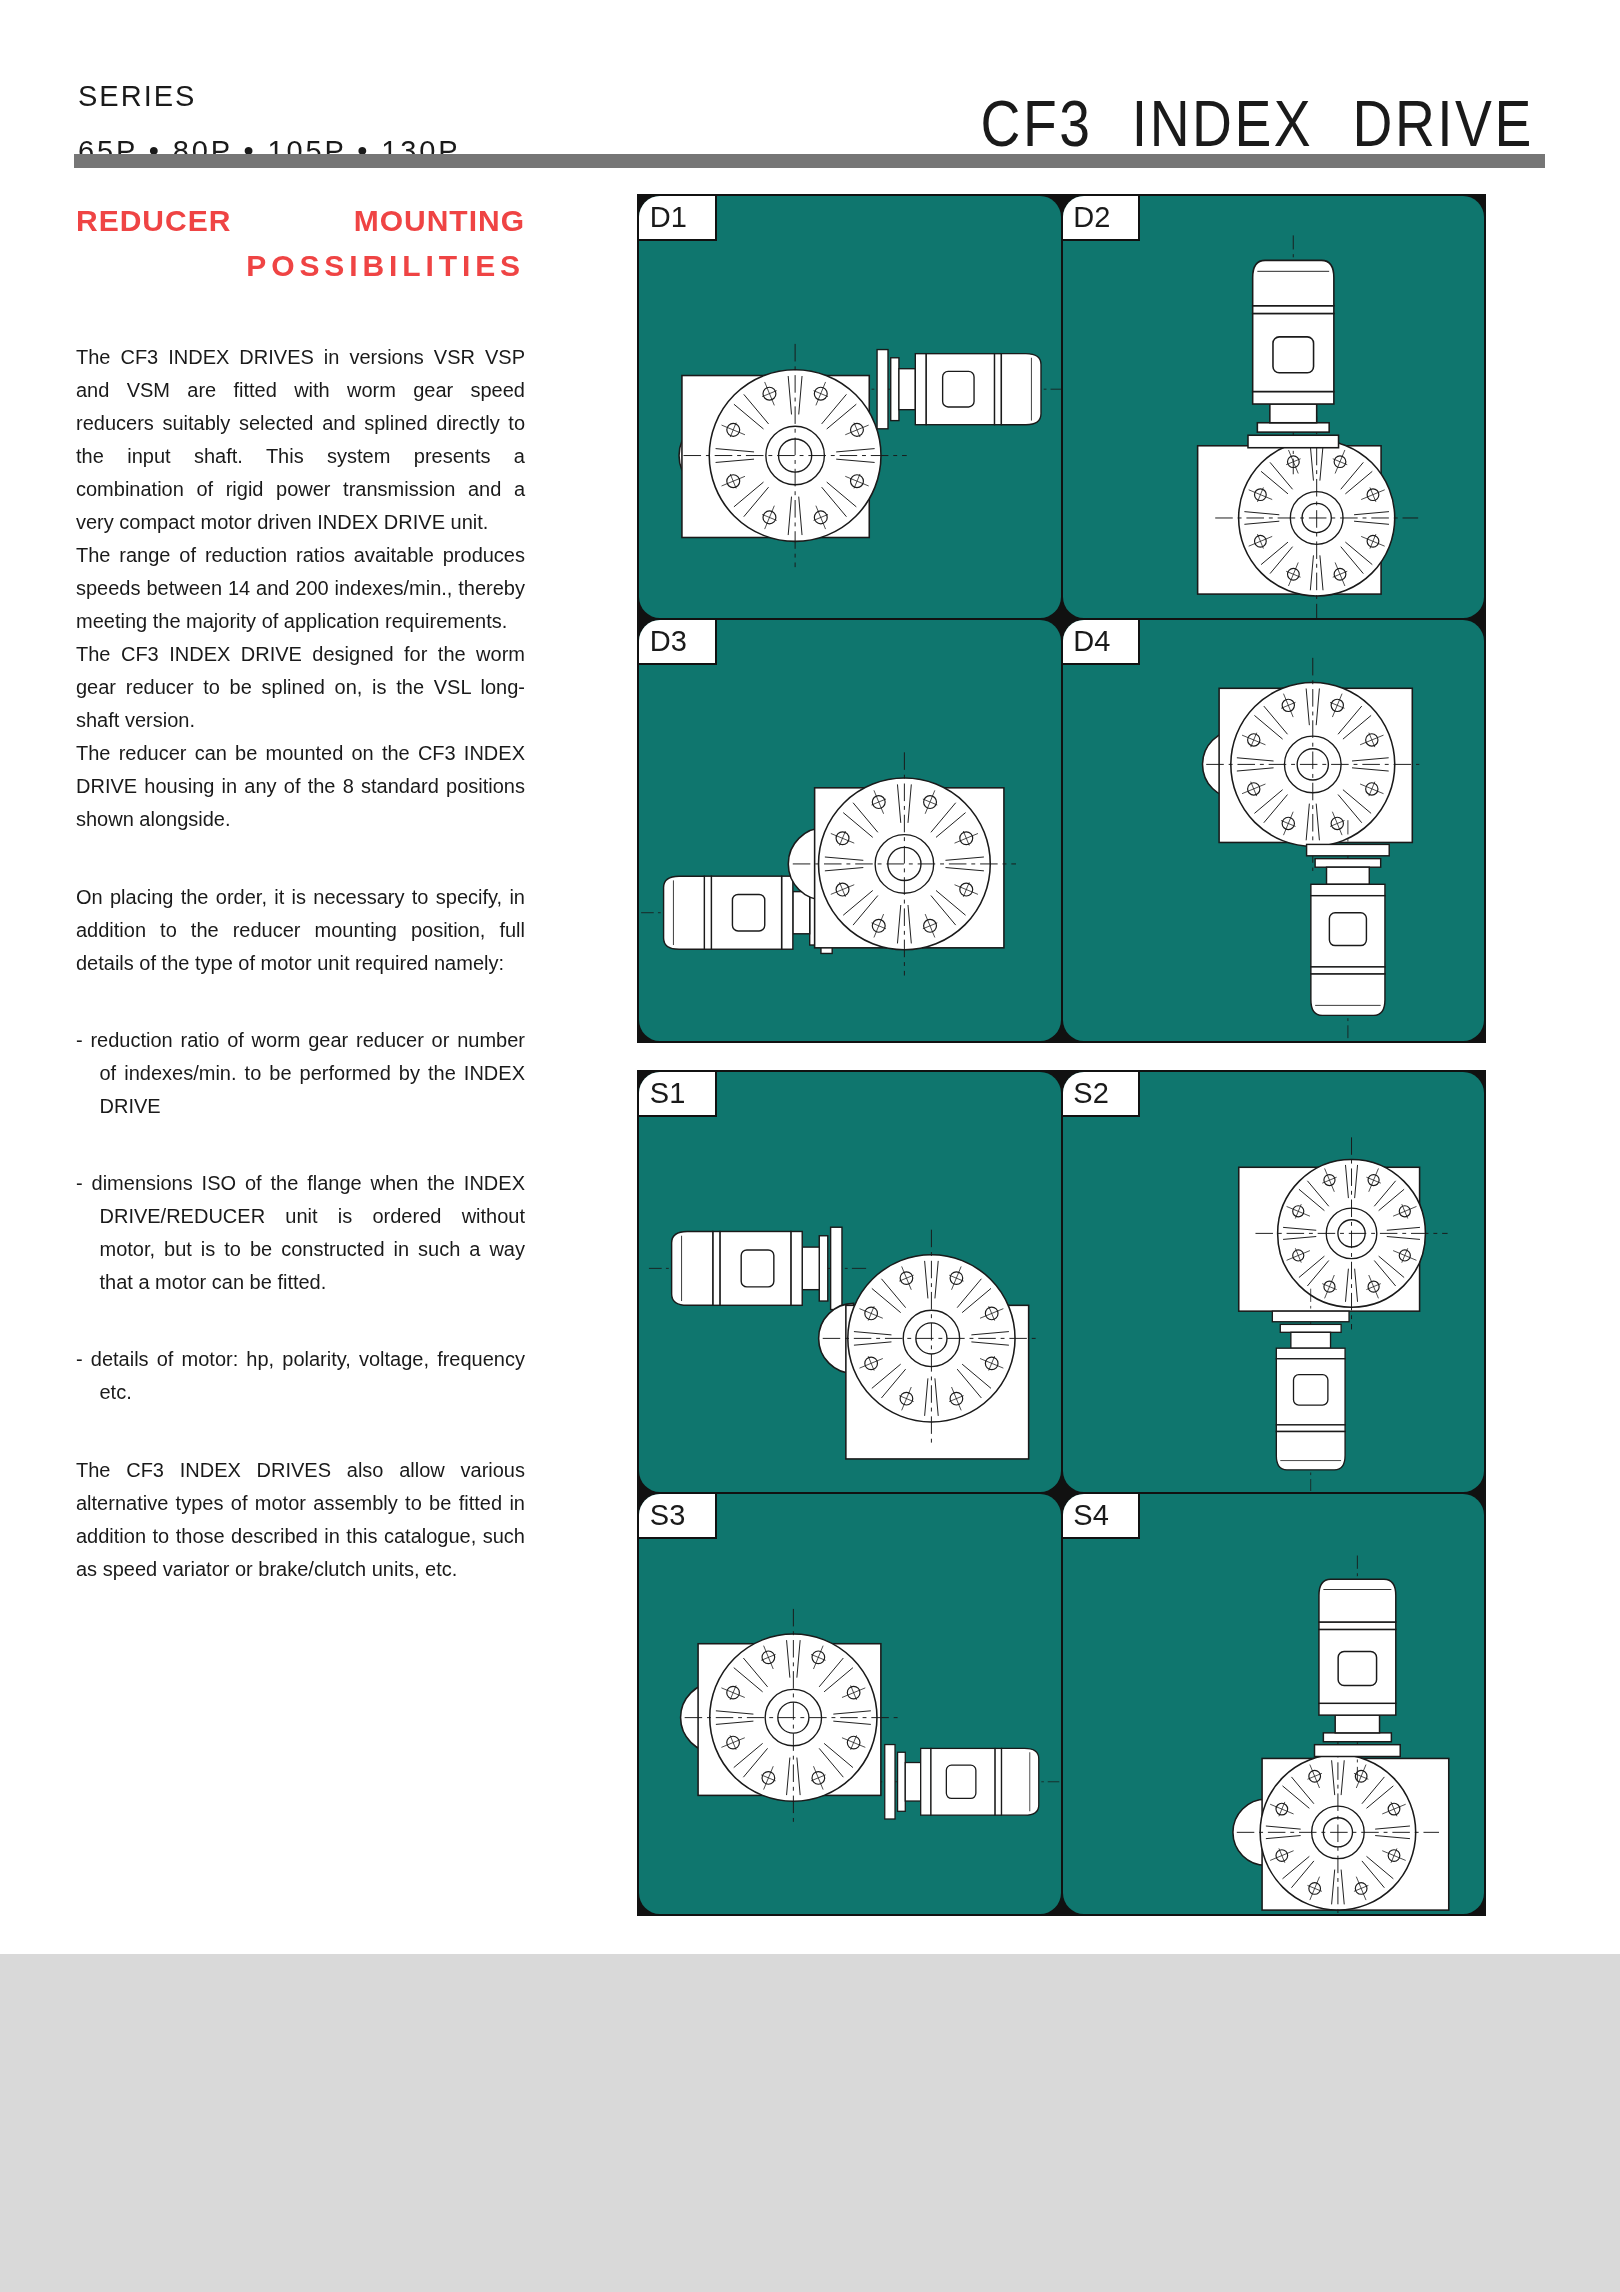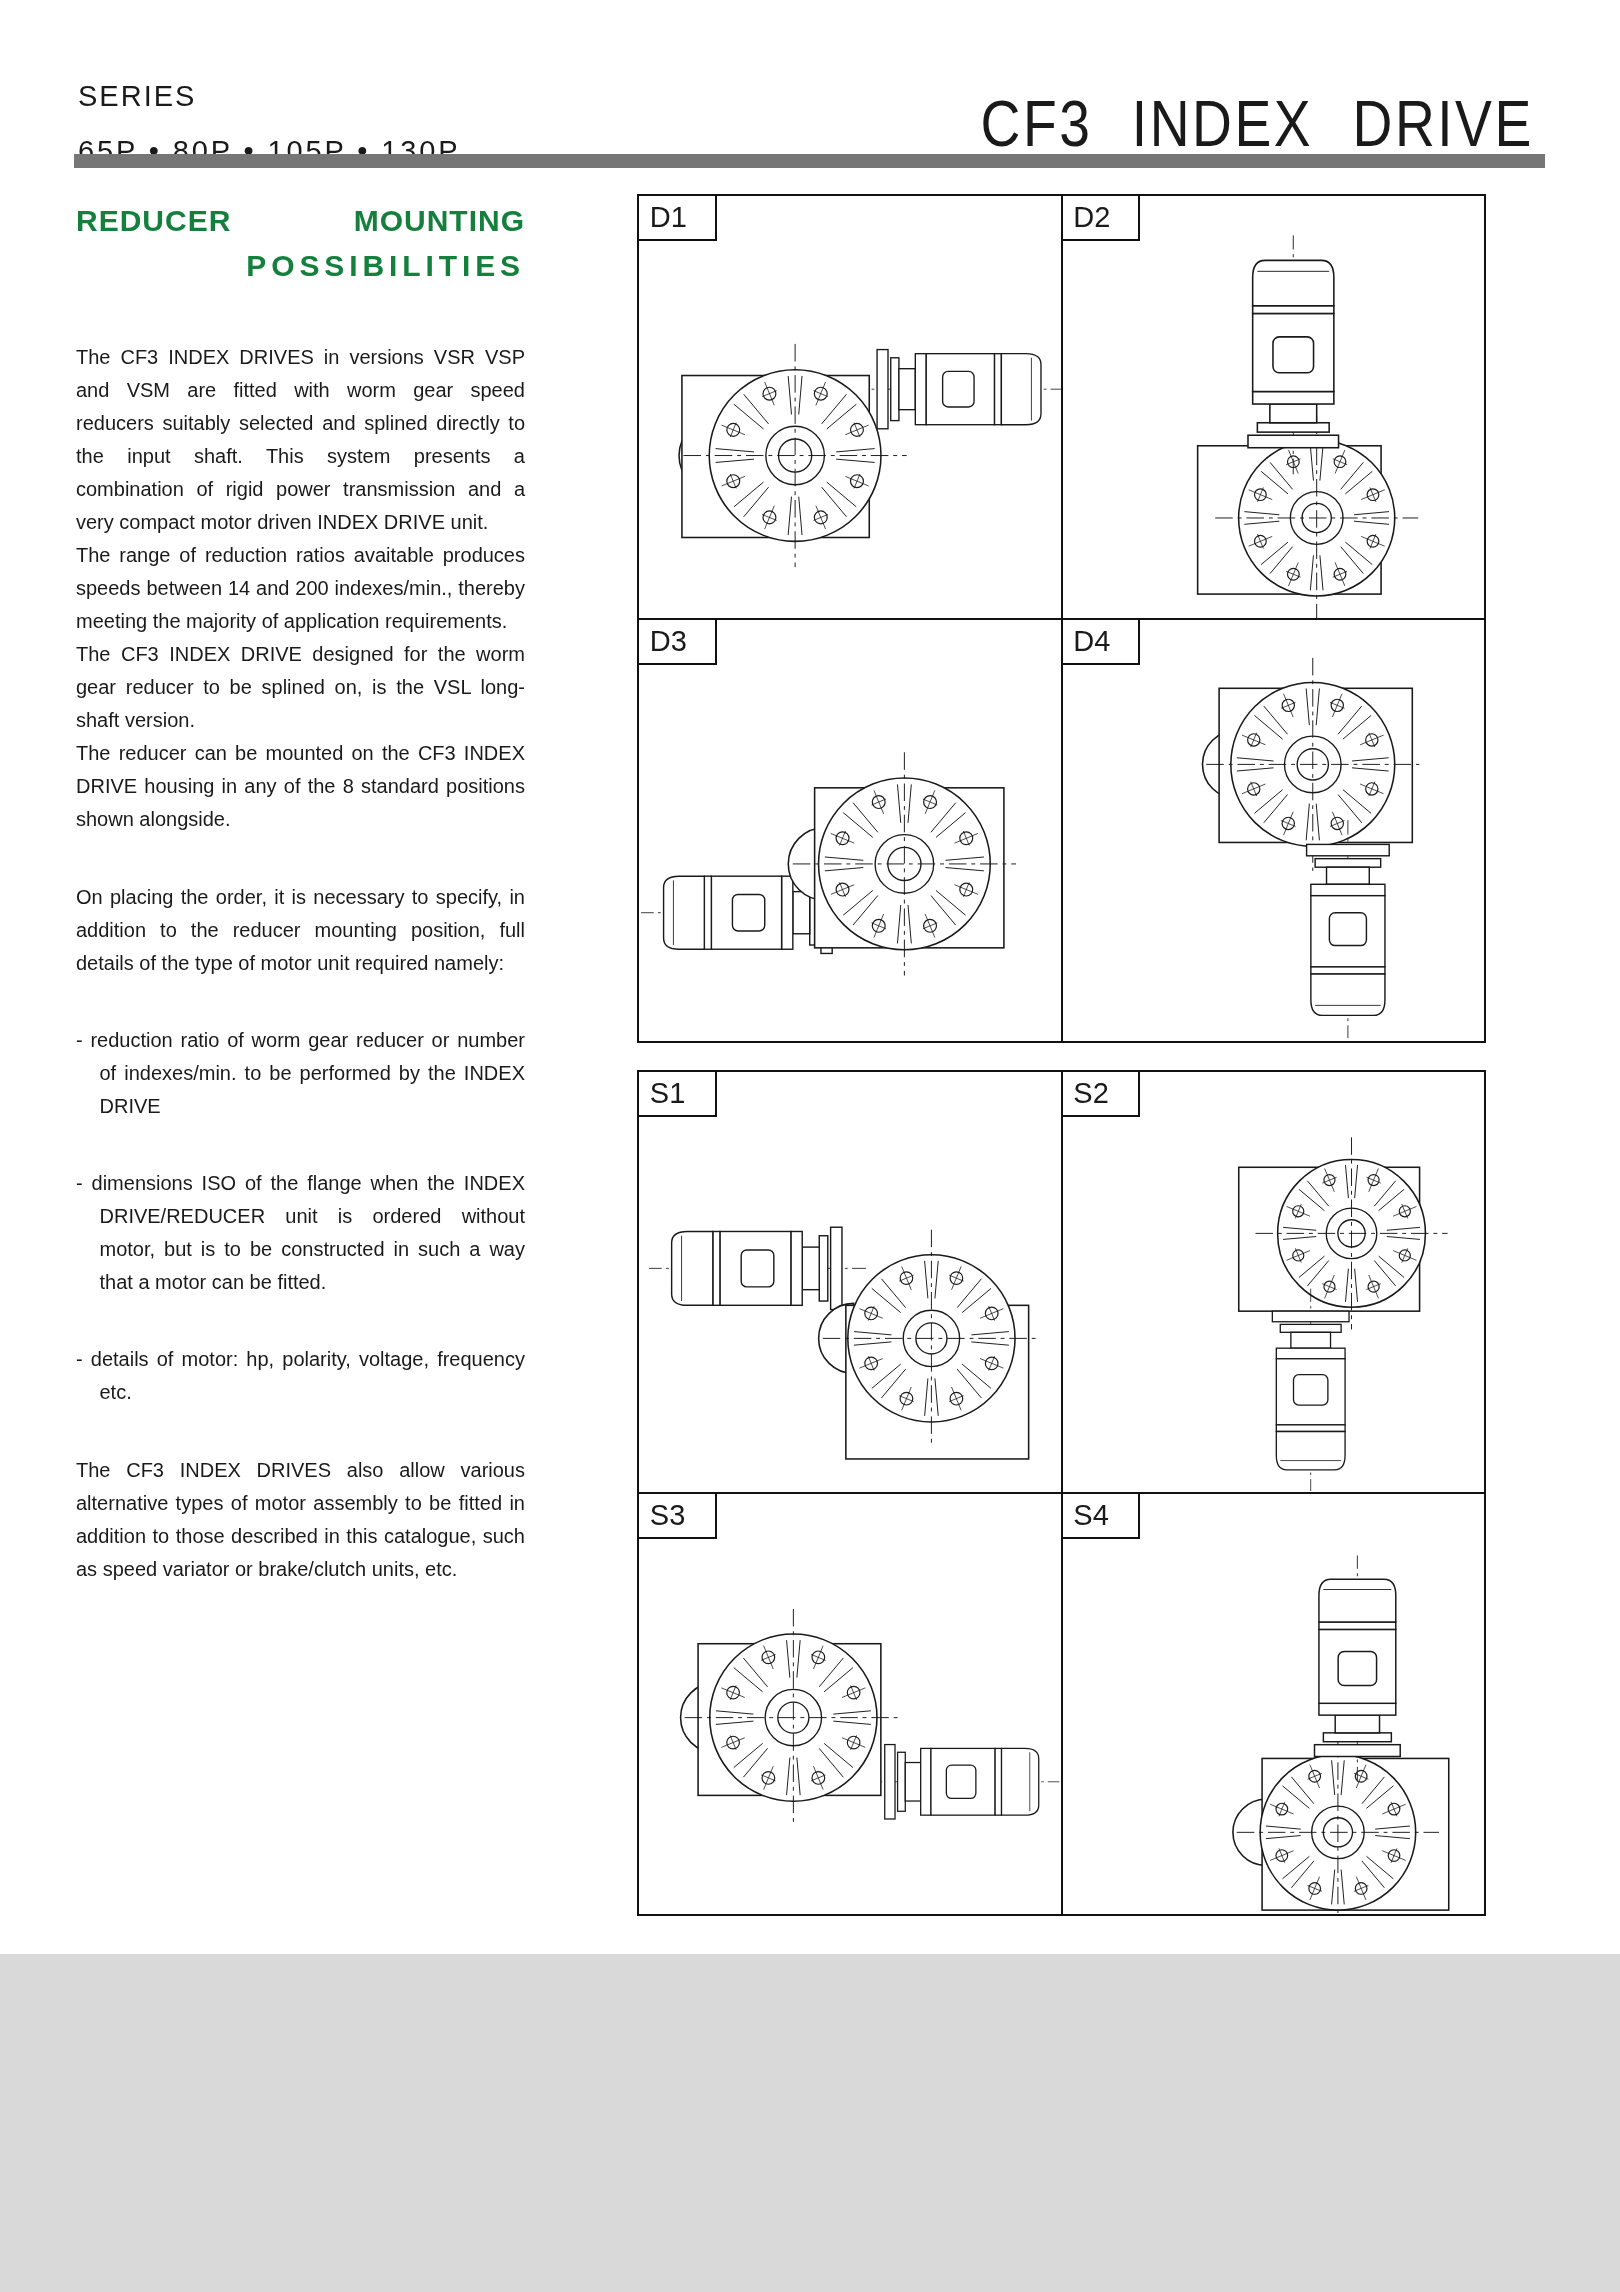--- a/index.html
+++ b/index.html
@@ -13,35 +13,35 @@
   .series-label{font-size:29px;letter-spacing:2px;}
   .series-models{font-size:29px;letter-spacing:2.9px;margin-top:22px;white-space:nowrap;}
   .page-title{
     position:absolute;right:86px;top:86px;font-size:65px;letter-spacing:2.9px;
     word-spacing:25.5px;white-space:nowrap;transform:scaleX(.85);
     transform-origin:100% 50%;font-weight:400;
   }
   .header-rule{position:absolute;left:74px;top:154px;width:1471px;height:13.7px;background:#767676;}
   
   .left-col{position:absolute;left:76px;top:198px;width:449px;}
-  .heading{color:#15803d;font-weight:bold;font-size:30px;line-height:45px;letter-spacing:1px;}
+  .heading{color:#ef4444;font-weight:bold;font-size:30px;line-height:45px;letter-spacing:1px;}
   .heading .l1{display:flex;justify-content:space-between;}
   .heading .l2{letter-spacing:4.9px;text-align:right;}
   .body-copy{margin-top:53px;font-size:20px;line-height:33px;text-align:justify;}
   .para{margin:0;}
   .para.gap{margin-top:45px;}
   .para.hang{padding-left:23.5px;text-indent:-23.5px;margin-top:44px;}
   
   .quad{
     position:absolute;left:637px;width:849px;background:#111;
     display:grid;grid-template-columns:1fr 1fr;gap:2px;padding:2px;box-sizing:border-box;
   }
   .quad.d{top:194px;height:849px;grid-template-rows:1fr 1fr;}
   .quad.s{top:1070px;height:846px;grid-template-rows:1fr 1fr;}
-  .cell{position:relative;background:#ffffff;overflow:hidden;}
+  .cell{position:relative;background:#0f766e;overflow:hidden;border-radius:21px;}
   .cell svg{position:absolute;left:0;top:0;width:100%;height:100%;}
   .cell-label{
     position:absolute;left:0;top:0;width:65px;height:43px;background:#fff;
     border-right:2px solid #111;border-bottom:2px solid #111;z-index:2;
     display:flex;align-items:center;padding-left:10.8px;font-size:29px;box-sizing:content-box;
   }
   
   .footer-bar{
     position:absolute;left:1140px;top:2186px;width:312px;height:46px;
     background:linear-gradient(90deg,rgba(255,255,255,0) 0%,#cfcfcf 28%,#969696 52%,#4a4a4a 78%,#1d1d1d 100%);

